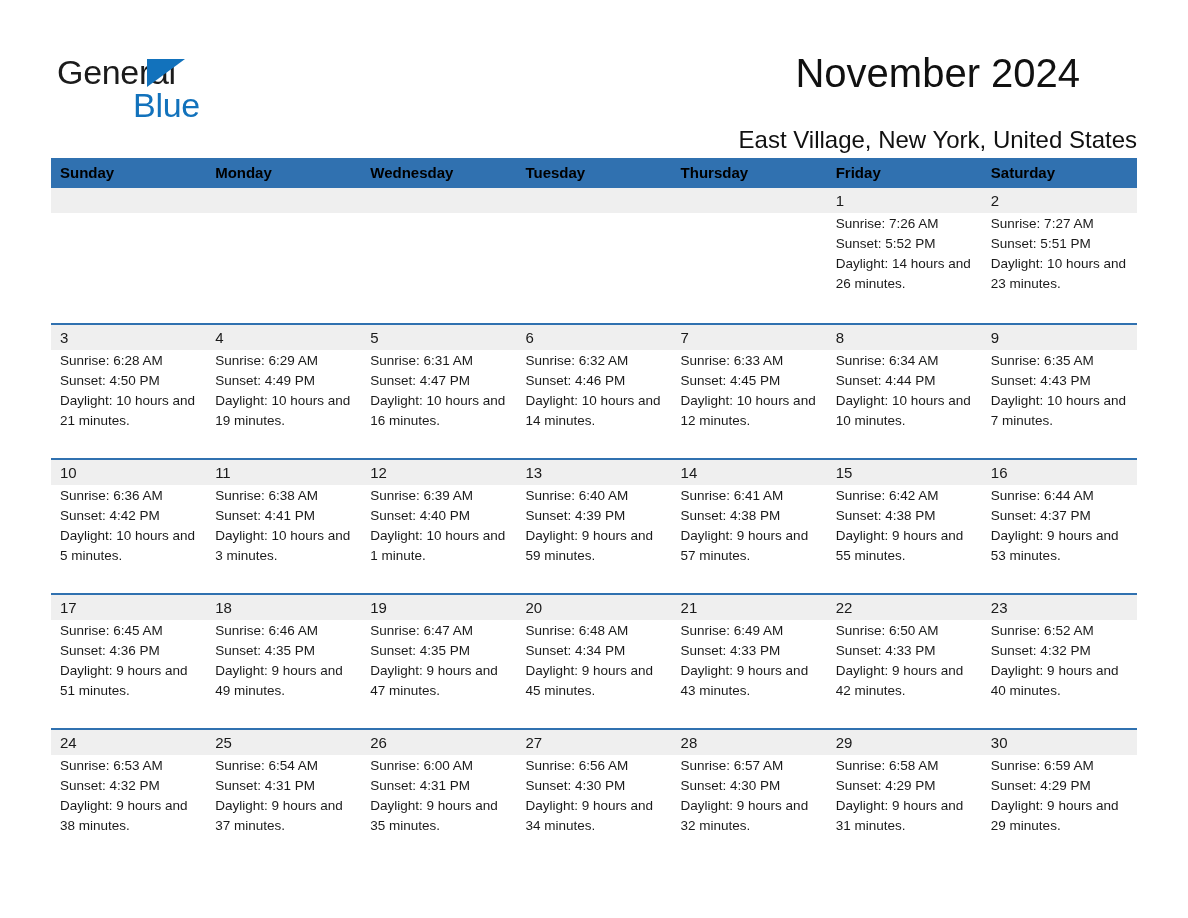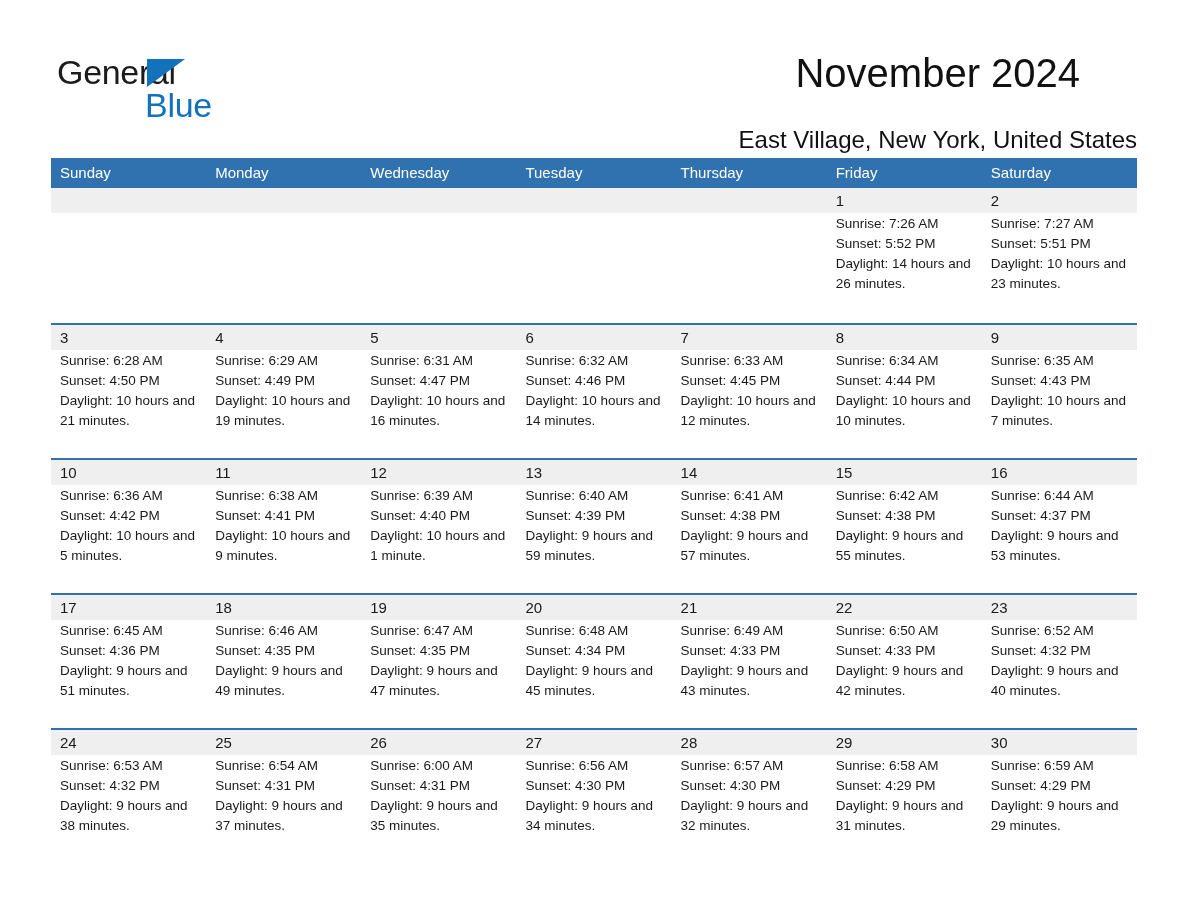--- a/index.html
+++ b/index.html
@@ -52,21 +52,21 @@
     position: absolute;
     left: 90px;
     top: 7px;
     width: 0;
     height: 0;
     border-top: 28px solid #1272bc;
     border-right: 38px solid transparent;
   }
   .logo-blue {
     position: absolute;
-    left: 88px;
+    left: 76px;
     top: 33px;
     font-size: 34px;
     letter-spacing: -0.3px;
     color: #1272bc;
     line-height: 40px;
     white-space: nowrap;
   }
 
   .title-block {
     position: absolute;
@@ -100,23 +100,24 @@
     display: flex;
     background: #3071b0;
     height: 30px;
   }
   .weekday {
     flex: 1 1 0;
     box-sizing: border-box;
     padding: 4px 0 8px 9px;
     font-size: 15px;
     line-height: 22px;
-    color: #ffffff;
+    color: #000000;
     white-space: nowrap;
     overflow: hidden;
+    font-weight: bold;
   }
 
   .week {
     display: flex;
     height: 135px;
     border-top: 2px solid #3071b0;
     box-sizing: border-box;
   }
   .week.first {
     border-top: none;
@@ -286,21 +287,21 @@
           <div>Sunrise: 6:36 AM</div>
           <div>Sunset: 4:42 PM</div>
           <div class="wrap">Daylight: 10 hours and 5 minutes.</div>
         </div>
       </div>
       <div class="day">
         <div class="day-number-band">11</div>
         <div class="day-info">
           <div>Sunrise: 6:38 AM</div>
           <div>Sunset: 4:41 PM</div>
-          <div class="wrap">Daylight: 10 hours and 9 minutes.</div>
+          <div class="wrap">Daylight: 10 hours and 3 minutes.</div>
         </div>
       </div>
       <div class="day">
         <div class="day-number-band">12</div>
         <div class="day-info">
           <div>Sunrise: 6:39 AM</div>
           <div>Sunset: 4:40 PM</div>
           <div class="wrap">Daylight: 10 hours and 1 minute.</div>
         </div>
       </div>

